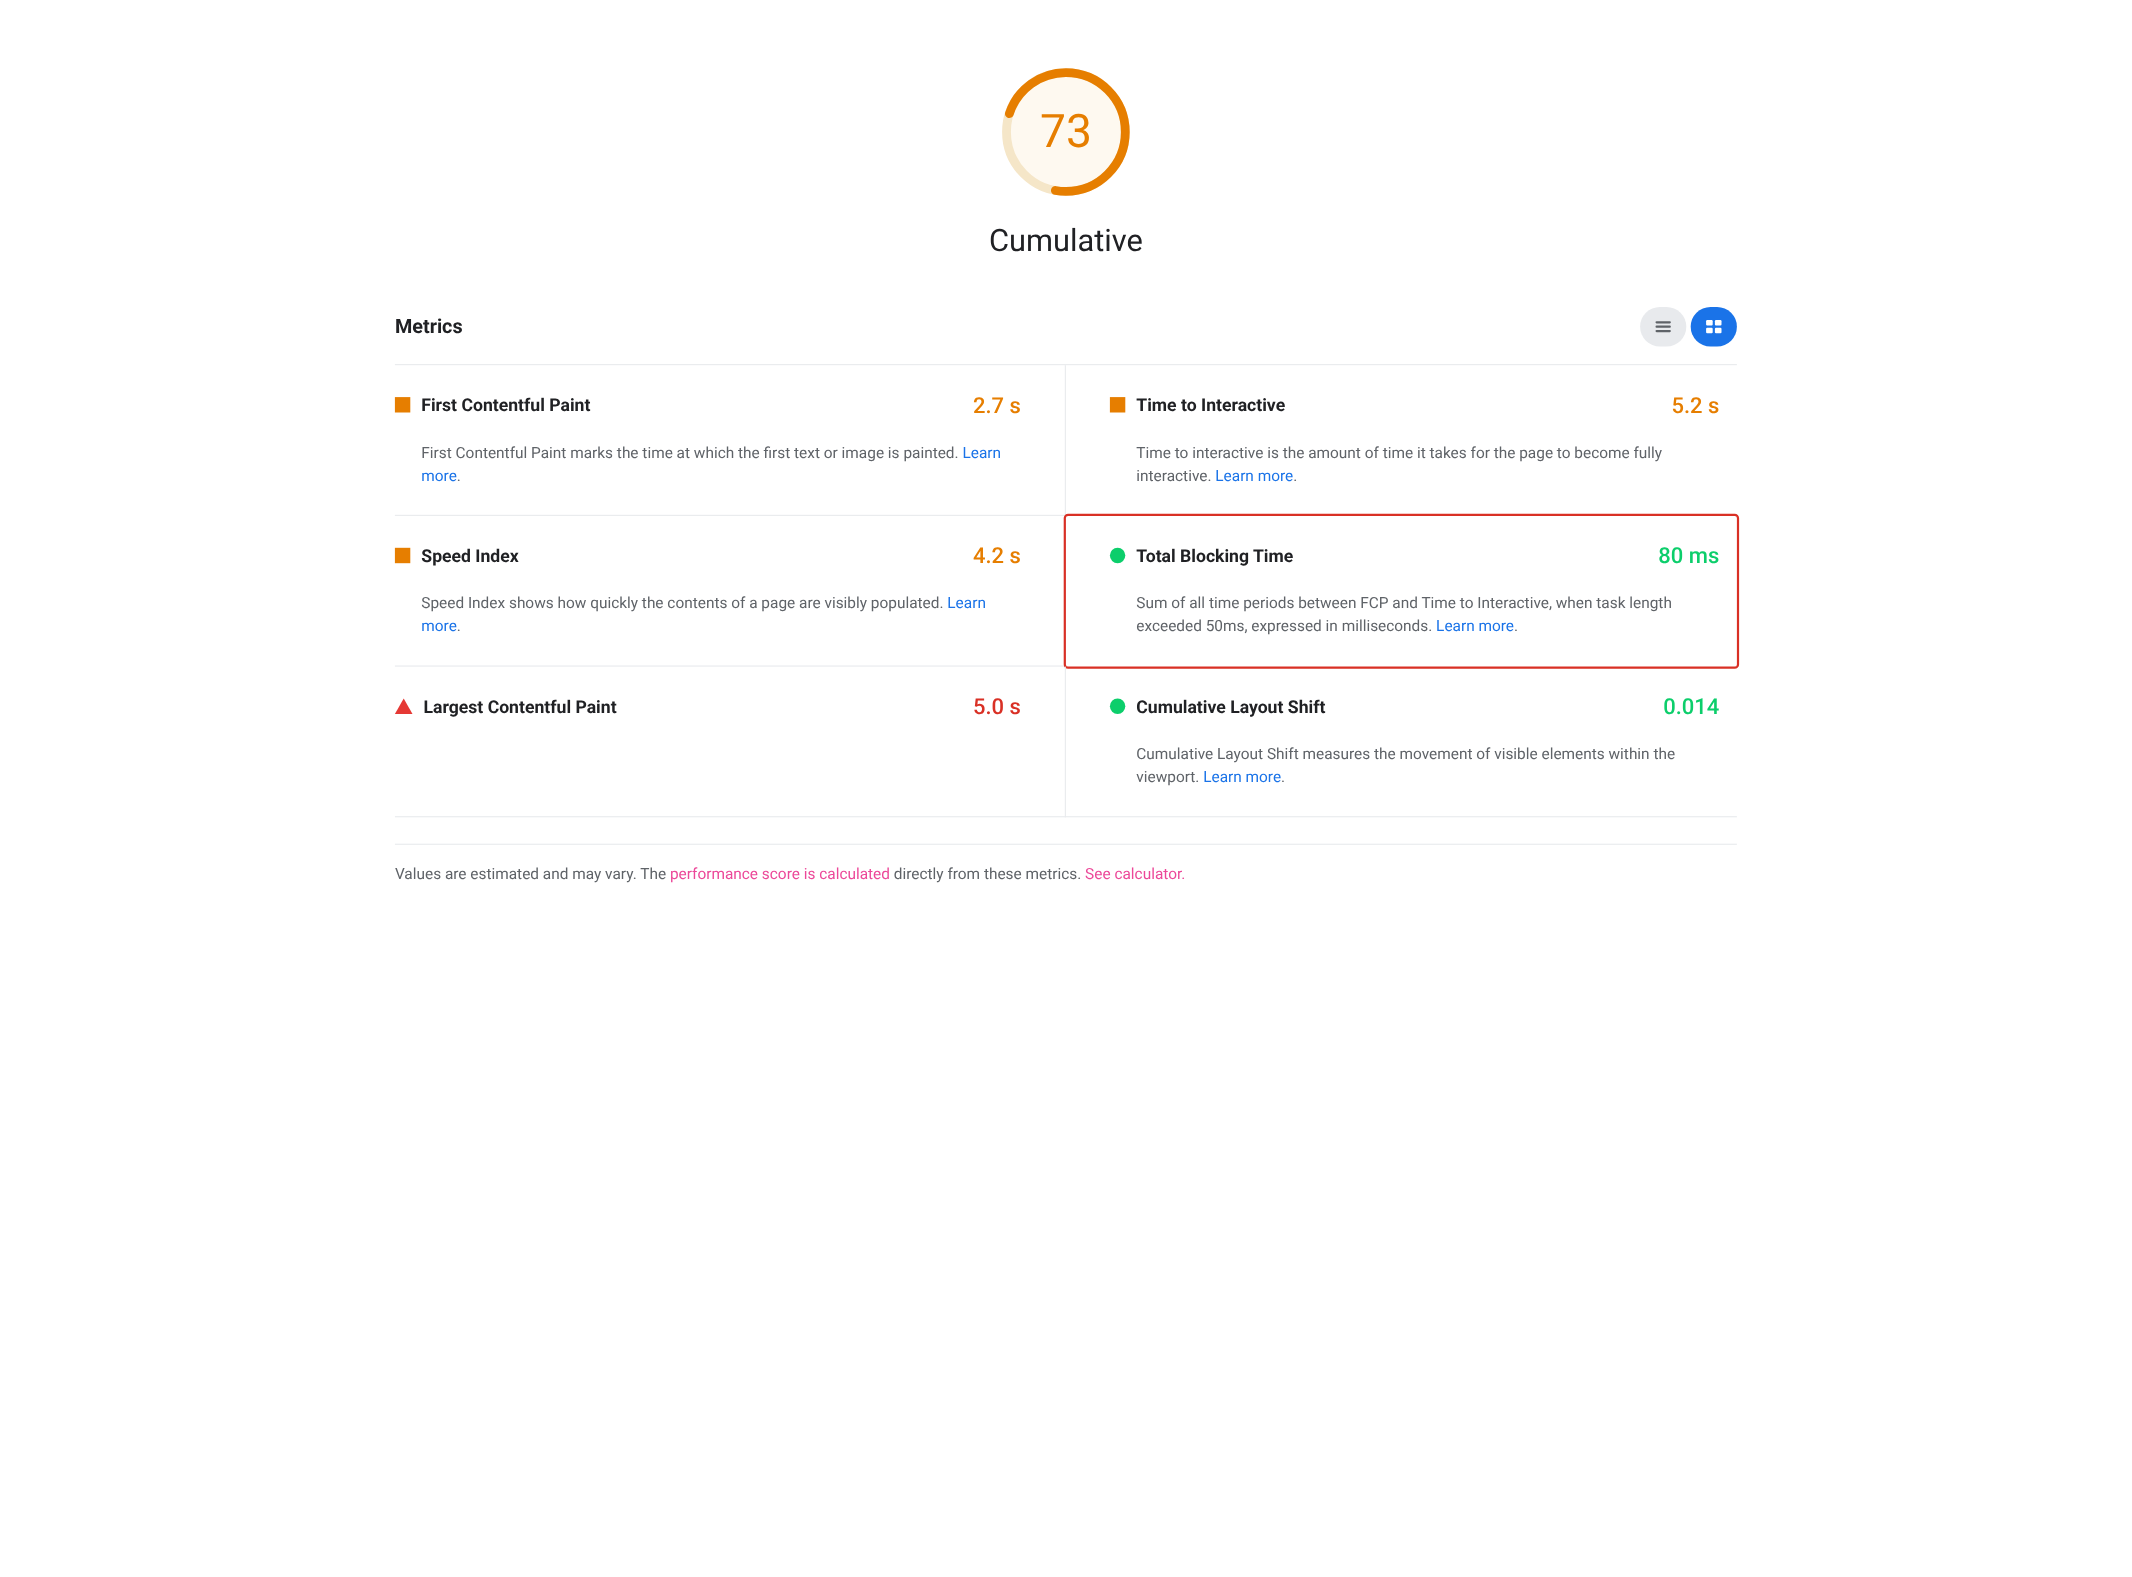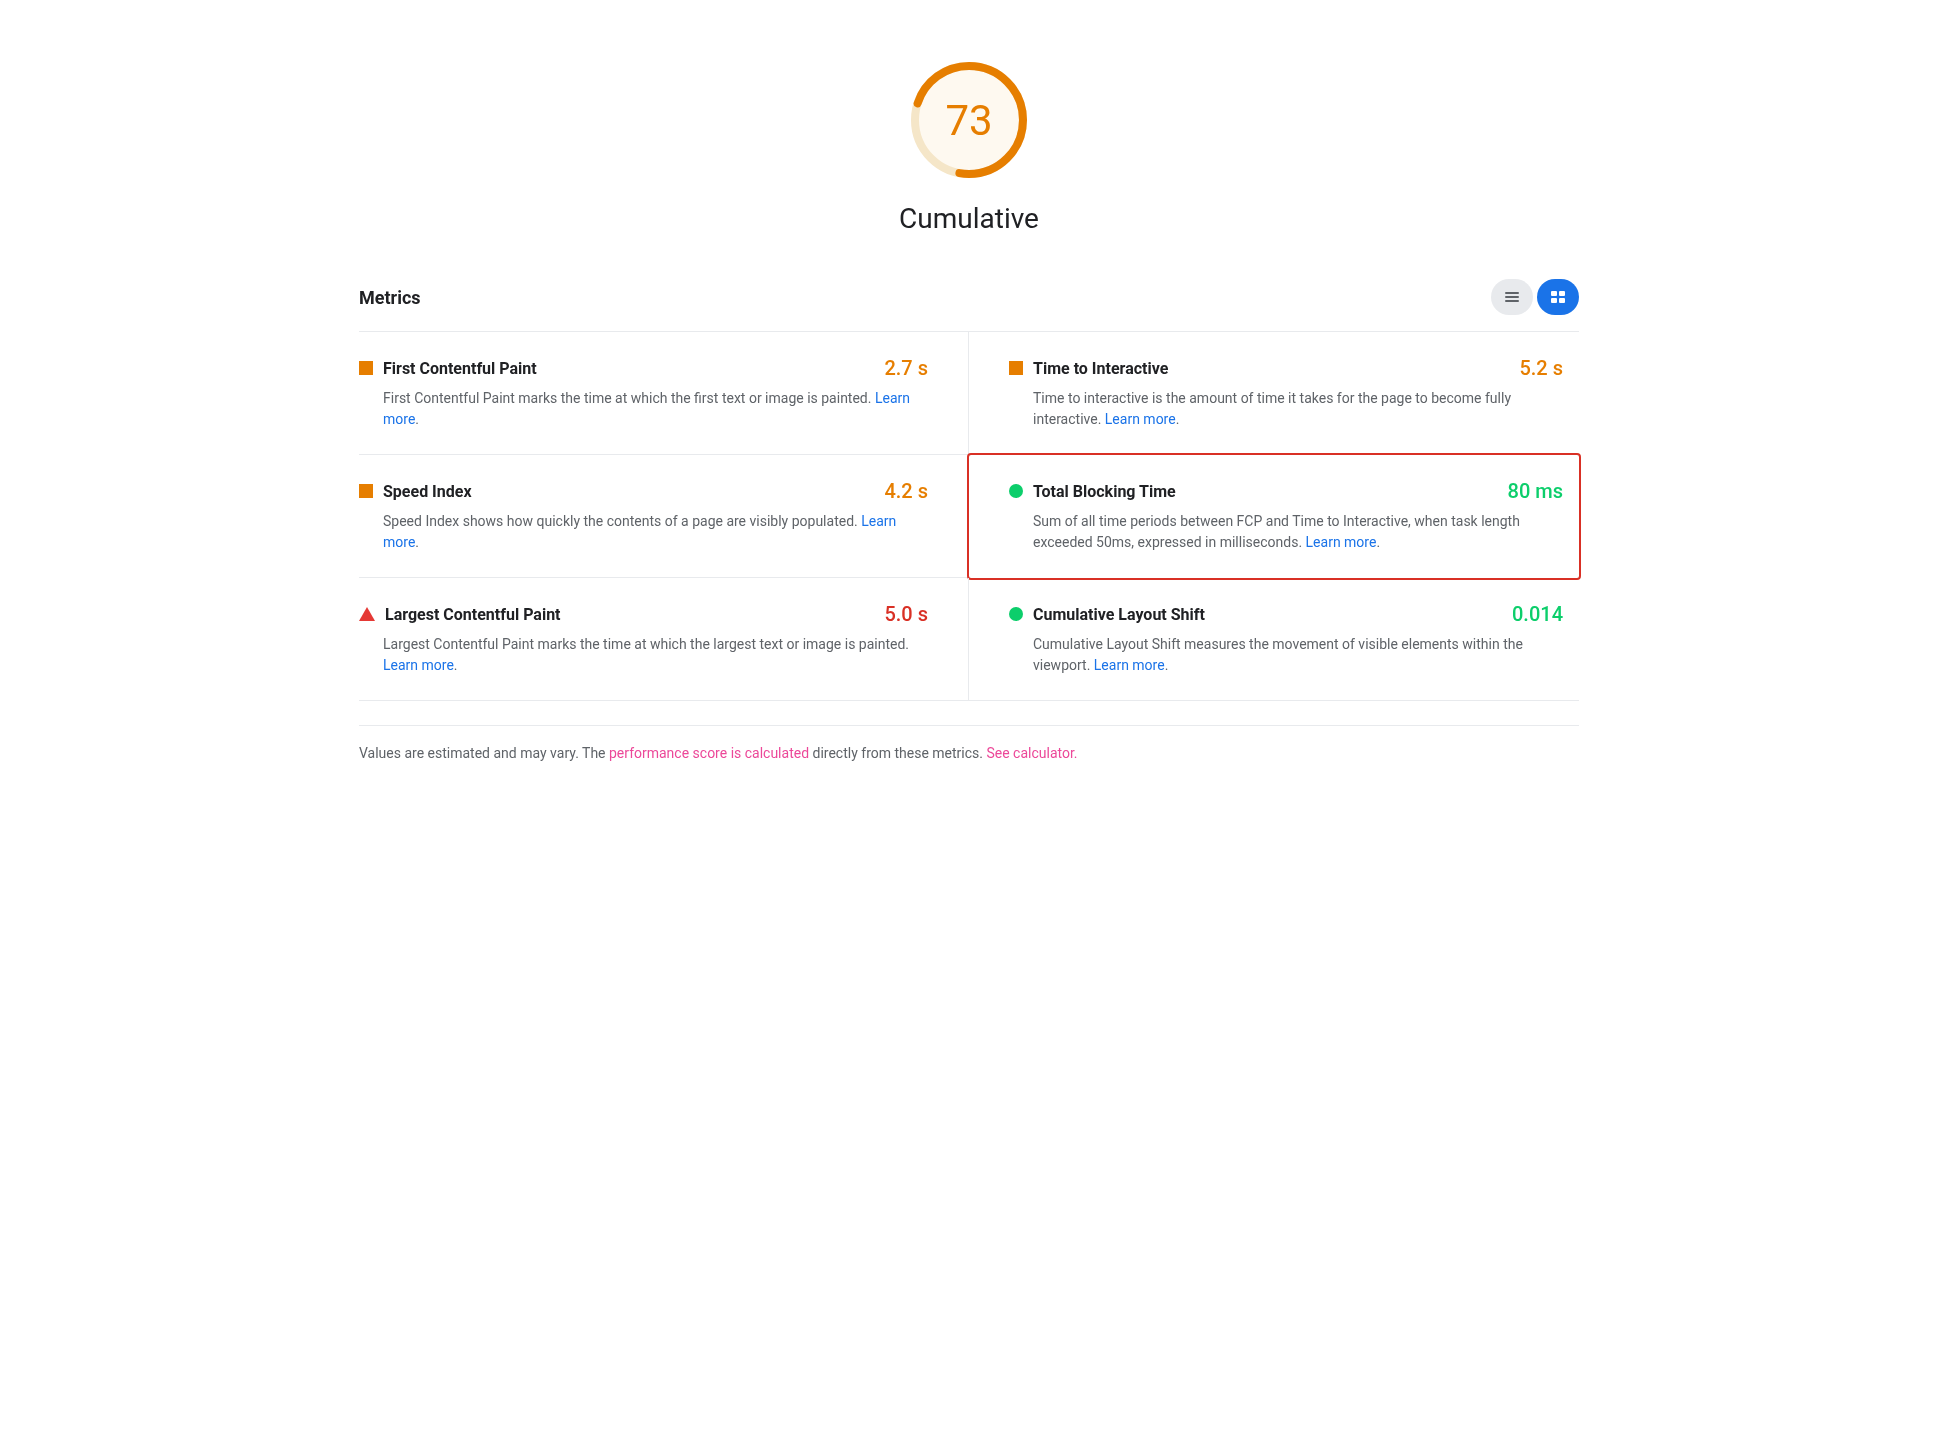--- a/index.html
+++ b/index.html
@@ -102,21 +102,21 @@
       grid-template-columns: 1fr 1fr;
       gap: 0;
       border-top: 1px solid #e8eaed;
     }
 
     .metric-cell {
       padding: 24px 16px 24px 0;
       border-bottom: 1px solid #e8eaed;
       display: flex;
       flex-direction: column;
-      gap: 8px;
+      gap: 22px;
       position: relative;
     }
 
     .metric-cell:nth-child(odd) {
       padding-right: 40px;
       border-right: 1px solid #e8eaed;
     }
 
     .metric-cell:nth-child(even) {
       padding-left: 40px;
@@ -294,23 +294,20 @@
       </div>
     </div>
     <div class="metric-cell">
       <div class="metric-header">
         <div class="metric-title-row">
           <div class="icon-red-triangle"></div>
           <span class="metric-name">Largest Contentful Paint</span>
         </div>
         <span class="metric-value red">5.0 s</span>
       </div>
-      <div class="metric-desc">
-        Largest Contentful Paint marks the time at which the largest text or image is painted. <a href="#" class="learn-more">Learn more</a>.
-      </div>
     </div>
     <div class="metric-cell">
       <div class="metric-header">
         <div class="metric-title-row">
           <div class="icon-green-circle"></div>
           <span class="metric-name">Cumulative Layout Shift</span>
         </div>
         <span class="metric-value green">0.014</span>
       </div>
       <div class="metric-desc">

